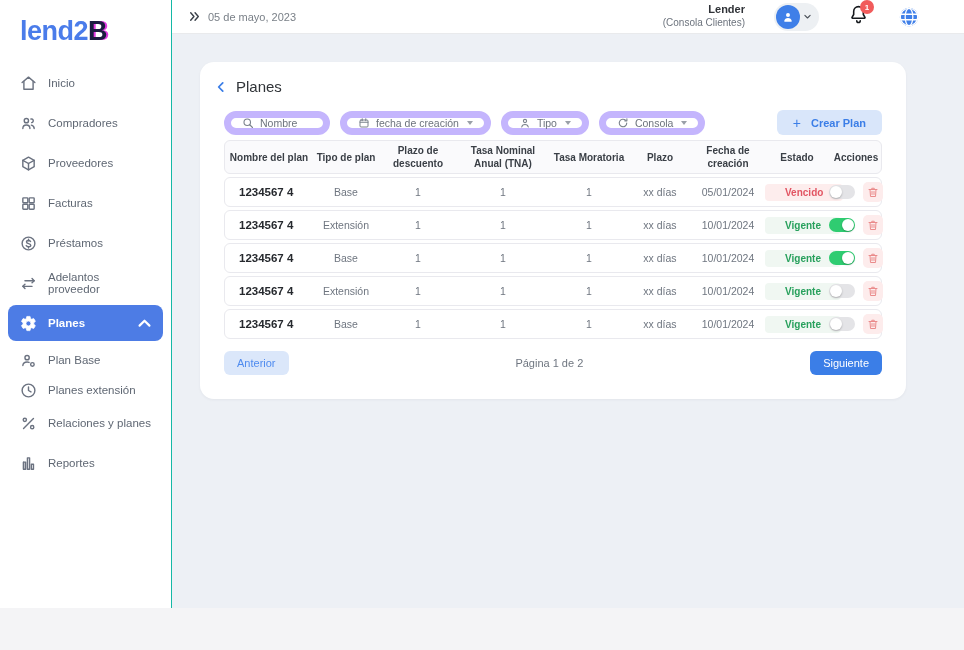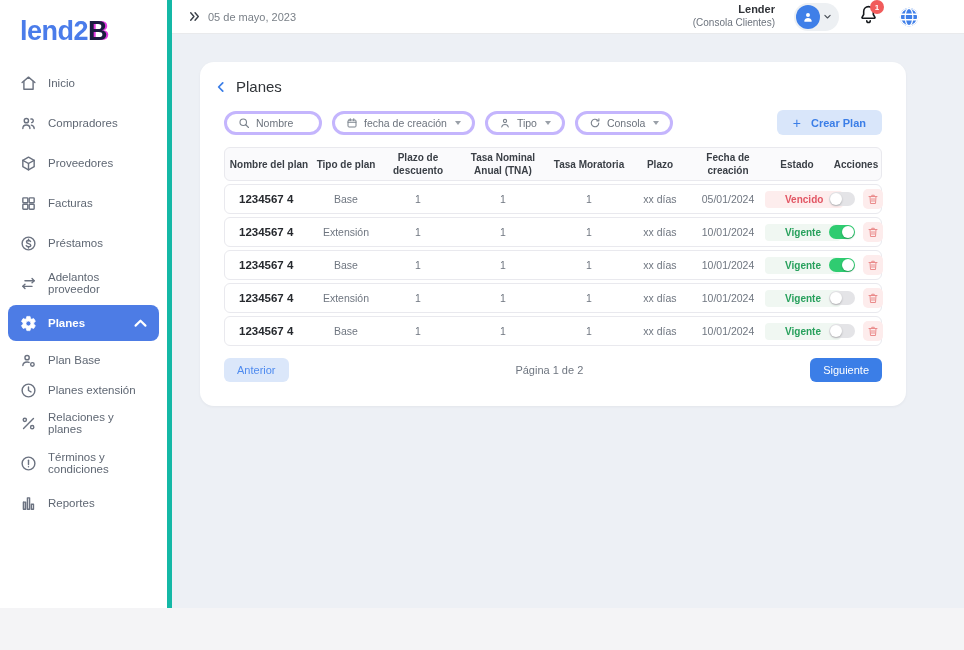--- a/index.html
+++ b/index.html
@@ -2,69 +2,69 @@
 <html><head>
 <meta charset="utf-8">
 <style>
   * { margin:0; padding:0; box-sizing:border-box; }
   html,body { width:964px; height:650px; }
   body { font-family:"Liberation Sans", sans-serif; background:#f4f4f6; overflow:hidden; }
 
   .app { display:flex; width:964px; height:608px; background:#edf0f5; }
 
   
-  .sidebar { width:172px; background:#ffffff; border-right:5px solid #14b8a6; flex:0 0 172px; display:flex; flex-direction:column; }
+  .sidebar { width:172px; background:#ffffff; border-right:1px solid #14b8a6; flex:0 0 172px; display:flex; flex-direction:column; }
   .logo { padding:16px 0 18px 20px; font-size:27px; font-weight:bold; letter-spacing:-0.5px; }
   .logo .l1 { color:#4a7cea; }
   .logo .l2 { color:#1b1b40; text-shadow:2px 0 0 #e03ae0; }
   .nav { padding:0 8px; }
   .nav-item { display:flex; align-items:center; gap:11px; height:36px; margin-bottom:4px; padding:0 10px 0 12px; border-radius:8px; font-size:11.5px; color:#5f6773; cursor:pointer; }
   .nav-item svg { width:17px; height:17px; flex:0 0 17px; stroke:#6b7280; }
   .nav-item.active { background:#4d7ce5; color:#ffffff; font-weight:bold; }
   .nav-item.active svg { stroke:#ffffff; }
   .nav-item.sub { height:30px; margin-bottom:0; }
   .nav-item .spacer { flex:1; }
   .chev-up { width:10px; height:10px; stroke:#ffffff; }
 
   
   .main { flex:1; display:flex; flex-direction:column; min-width:0; }
   .topbar { height:34px; background:#ffffff; border-bottom:1px solid #e9eaec; display:flex; align-items:center; padding:0 44px 0 16px; }
   .date-wrap { display:flex; align-items:center; gap:7px; font-size:11px; color:#7a8088; }
   .date-wrap svg { width:13px; height:13px; stroke:#3a4049; }
-  .top-right { margin-left:auto; display:flex; align-items:center; gap:19px; }
+  .top-right { margin-left:auto; display:flex; align-items:center; gap:29px; }
   .role { text-align:right; line-height:1.25; }
   .role .r1 { font-size:11px; font-weight:bold; color:#2f3237; }
   .role .r2 { font-size:10px; color:#6c737d; }
   .avatar-pill { display:flex; align-items:center; gap:3px; background:#edf0f3; border-radius:15px; padding:2px 7px 2px 2px; cursor:pointer; }
   .avatar-circle { width:24px; height:24px; border-radius:50%; background:#3f7fe8; display:flex; align-items:center; justify-content:center; }
   .avatar-circle svg { width:14px; height:14px; }
   .avatar-pill .chev { width:9px; height:9px; stroke:#4a5058; }
   .bell-wrap { position:relative; cursor:pointer; }
   .bell-wrap svg { width:21px; height:21px; stroke:#15181c; }
   .badge-dot { position:absolute; top:-4px; right:-5px; min-width:14px; height:14px; border-radius:7px; background:#f15b5b; color:#fff; font-size:8px; font-weight:bold; display:flex; align-items:center; justify-content:center; padding:0 3px; }
   .globe { width:22px; height:22px; cursor:pointer; }
 
   .content { flex:1; padding:28px 58px 0 28px; }
   .card { background:#ffffff; border-radius:14px; box-shadow:0 1px 3px rgba(30,40,60,0.05); padding:16px 24px 24px 24px; }
 
   .title-row { display:flex; align-items:center; gap:8px; margin-left:-10px; }
   .back-chev { width:14px; height:14px; stroke:#3b7ee7; cursor:pointer; }
   .page-title { font-size:15px; font-weight:500; color:#303438; }
 
   .filters-row { display:flex; align-items:center; gap:10px; margin-top:15px; }
-  .pill { display:flex; align-items:center; gap:6px; height:24px; border:3px solid #c4b5fd; border-radius:12px; padding:0 11px; font-size:10.5px; color:#6c737d; background:#fff; cursor:pointer; }
+  .pill { display:flex; align-items:center; gap:6px; height:24px; border:7px solid #c4b5fd; border-radius:12px; padding:0 11px; font-size:10.5px; color:#6c737d; background:#fff; cursor:pointer; }
   .pill svg { width:12px; height:12px; stroke:#7a828c; }
   .pill input { border:none; outline:none; width:52px; font-size:10.5px; color:#6c737d; font-family:"Liberation Sans",sans-serif; background:transparent; }
   .pill input::placeholder { color:#6c737d; }
   .caret { width:0; height:0; border-left:3.5px solid transparent; border-right:3.5px solid transparent; border-top:4px solid #9aa0a8; margin-left:2px; }
   .btn-create { margin-left:auto; display:flex; align-items:center; gap:10px; background:#d9e6fa; color:#3b7ee7; border:none; border-radius:6px; height:25px; padding:0 16px; font-size:11px; font-weight:bold; cursor:pointer; font-family:"Liberation Sans",sans-serif; }
   .btn-create .plus { font-size:14px; font-weight:normal; }
 
   
-  .tbl { margin-top:12px; }
+  .tbl { margin-top:5px; }
   .tbl-grid { display:grid; grid-template-columns:88px 66px 78px 92px 80px 62px 74px 64px 54px; align-items:center; width:658px; }
   .tbl-head { background:#fafafc; border:1px solid #e9e9ee; border-radius:6px; height:34px; }
   .th { font-size:10px; font-weight:bold; color:#3a3f46; text-align:center; line-height:1.3; }
   .tbl-row { background:#ffffff; border:1px solid #e9e9ee; border-radius:6px; height:30px; margin-top:3px; }
   .td { font-size:10.5px; color:#6f7680; text-align:center; }
   .td.name { text-align:left; padding-left:14px; font-size:11.5px; font-weight:bold; color:#26292e; }
   .badge { display:inline-block; padding:3px 20px; border-radius:4px; font-size:10px; font-weight:600; }
   .badge-red { background:#fdeded; color:#e25563; }
   .badge-green { background:#f0f7f2; color:#27a05c; }
   .actions { display:flex; align-items:center; justify-content:center; gap:8px; }
@@ -165,28 +165,20 @@
       </div>
       <div class="nav-item">
         <svg viewBox="0 0 24 24" fill="none" stroke-width="2" stroke-linecap="round">
             <path d="M19 5L5 19"></path>
             <circle cx="6.8" cy="6.8" r="2.3"></circle>
             <circle cx="17.2" cy="17.2" r="2.3"></circle>
           </svg>
         <span>Relaciones y planes</span>
       </div>
       <div class="nav-item">
-        <svg viewBox="0 0 24 24" fill="none" stroke-width="2" stroke-linecap="round">
-            <circle cx="12" cy="12" r="9"></circle>
-            <path d="M12 7.5v6"></path>
-            <path d="M12 16.5v.1"></path>
-          </svg>
-        <span>Términos y condiciones</span>
-      </div>
-      <div class="nav-item">
         <svg viewBox="0 0 24 24" fill="none" stroke-width="2" stroke-linecap="round" stroke-linejoin="round">
             <path d="M5 10v10"></path>
             <path d="M5 10h3v10H5z"></path>
             <path d="M10.5 4h3v16h-3z"></path>
             <path d="M16 13h3v7h-3z"></path>
           </svg>
         <span>Reportes</span>
       </div>
     </nav>
   </aside>

